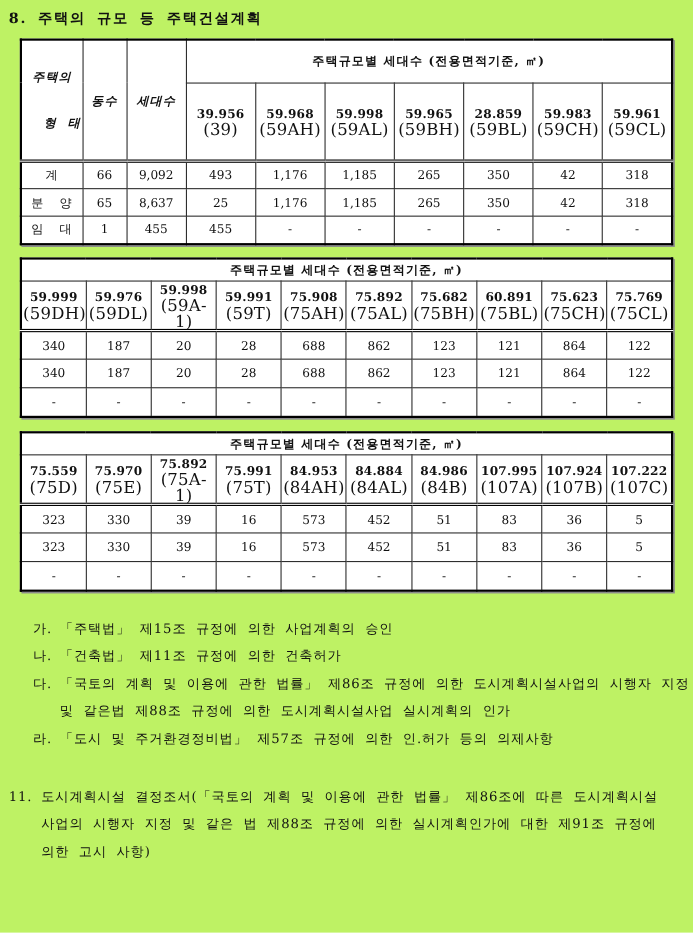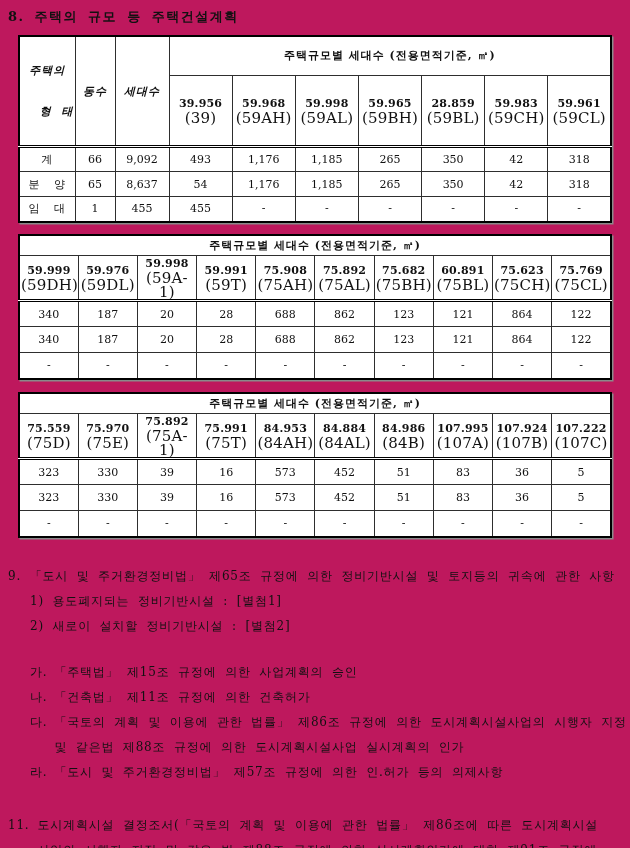--- a/index.html
+++ b/index.html
@@ -1,18 +1,18 @@
 <!DOCTYPE html>
 <html><head>
 <meta charset="utf-8">
 <style>
   * { margin:0; padding:0; box-sizing:border-box; }
   html,body { background:#ffffff; }
   .page {
-    width:630px; height:848px; background:#be185d; overflow:hidden;
+    width:630px; height:848px; background:#bef264; overflow:hidden;
     font-family:"DejaVu Serif","Liberation Serif",serif; color:#111111;
     position:relative;
   }
   .doc-title {
     margin:8px 0 0 8px; font-size:13px; font-weight:bold;
     letter-spacing:1.5px; word-spacing:4px;
   }
   table.tbl {
     border-collapse:collapse; table-layout:fixed;
     width:594px; margin-left:18px;
@@ -116,21 +116,21 @@
         <td>1,185</td>
         <td>265</td>
         <td>350</td>
         <td>42</td>
         <td>318</td>
       </tr>
       <tr class="drow">
         <td class="klabel">분   양</td>
         <td>65</td>
         <td>8,637</td>
-        <td>54</td>
+        <td>25</td>
         <td>1,176</td>
         <td>1,185</td>
         <td>265</td>
         <td>350</td>
         <td>42</td>
         <td>318</td>
       </tr>
       <tr class="drow">
         <td class="klabel">임   대</td>
         <td>1</td>
@@ -311,25 +311,20 @@
         <td>-</td>
         <td>-</td>
         <td>-</td>
         <td>-</td>
         <td>-</td>
         <td>-</td>
       </tr>
     </tbody>
   </table>
 
-  <div class="sec sec9">
-    <div>9. 「도시 및 주거환경정비법」 제65조 규정에 의한 정비기반시설 및 토지등의 귀속에 관한 사항</div>
-    <div class="sec-item">1) 용도폐지되는 정비기반시설 : [별첨1]</div>
-    <div class="sec-item">2) 새로이 설치할 정비기반시설 : [별첨2]</div>
-  </div>
 
   <div class="sec sec10">
     <div class="hang">
       <span class="hlabel">가.</span>
       <span class="htext">「주택법」 제15조 규정에 의한 사업계획의 승인</span>
     </div>
     <div class="hang">
       <span class="hlabel">나.</span>
       <span class="htext">「건축법」 제11조 규정에 의한 건축허가</span>
     </div>

